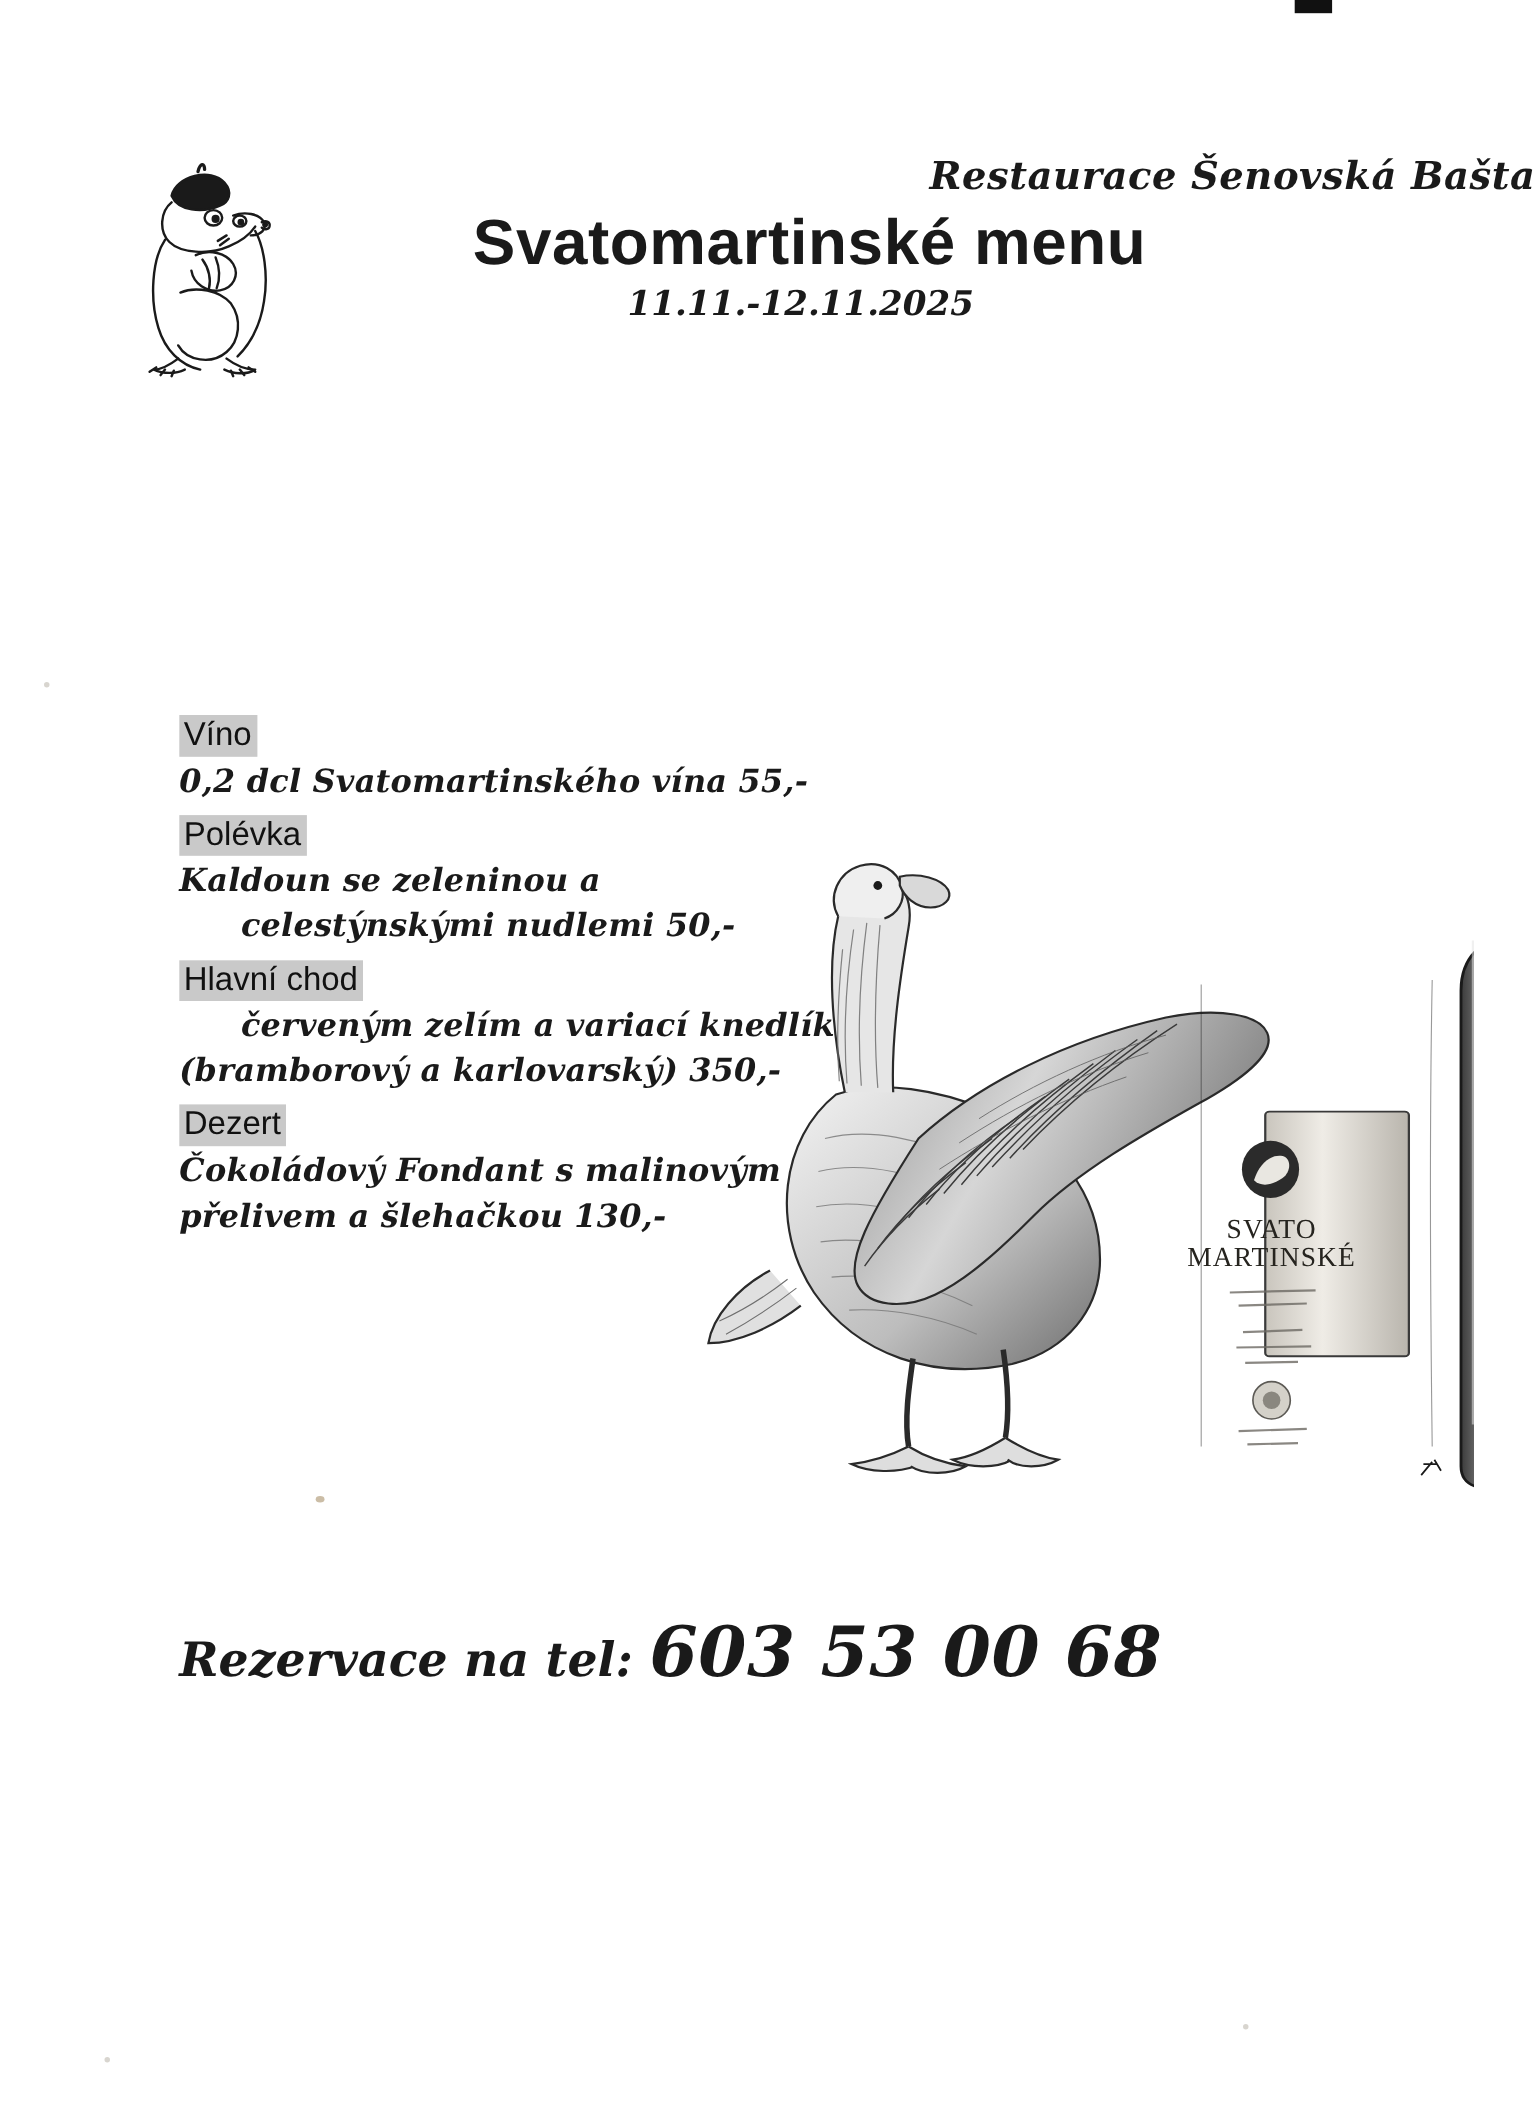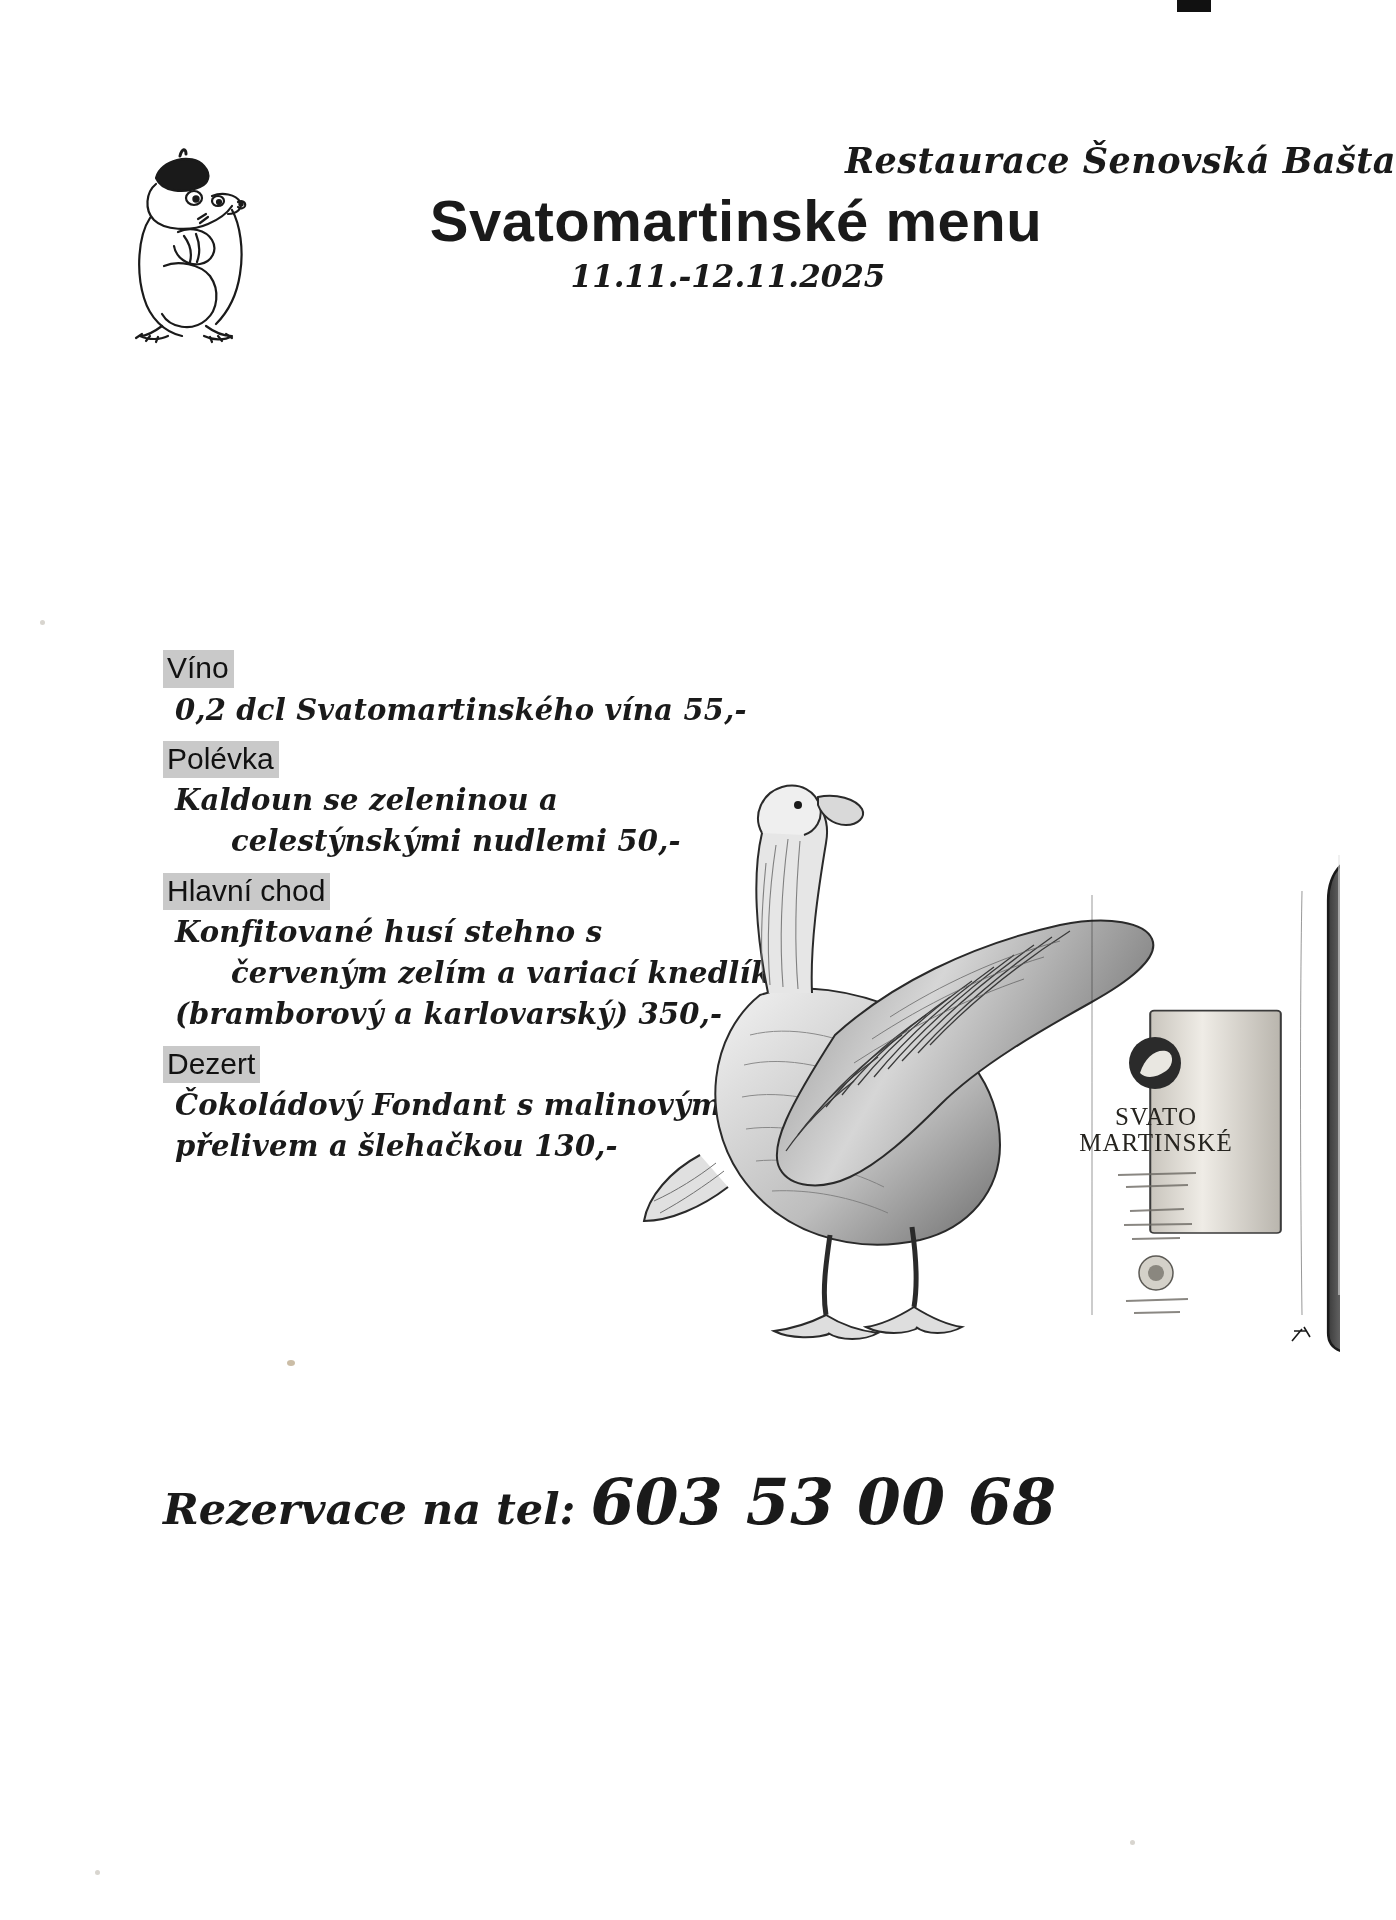--- a/index.html
+++ b/index.html
@@ -87,21 +87,21 @@
     padding: 1px 5px 2px 4px;
     margin: 0 0 2px 0;
     color: #111;
   }
   .item {
     font-family: "DejaVu Serif", serif;
     font-style: italic;
     font-weight: bold;
     font-size: 29px;
     line-height: 1.42;
-    margin: 0 0 10px 12px;
+    margin: 0 0 10px 0;
     letter-spacing: 0.2px;
   }
   .item .cont {
     display: block;
     padding-left: 56px;
   }
   .item .noind {
     display: block;
   }
   .block {
@@ -218,21 +218,20 @@
     <div class="section-heading">Polévka</div>
     <div class="item">
       <span class="noind">Kaldoun se zeleninou a</span>
       <span class="cont">celestýnskými nudlemi 50,-</span>
     </div>
   </div>
 
   <div class="block">
     <div class="section-heading">Hlavní chod</div>
     <div class="item">
-      <span class="noind">Konfitované husí stehno s</span>
       <span class="cont">červeným zelím a variací knedlíků</span>
       <span class="noind">(bramborový a karlovarský) 350,-</span>
     </div>
   </div>
 
   <div class="block">
     <div class="section-heading">Dezert</div>
     <div class="item">
       <span class="noind">Čokoládový Fondant s malinovým</span>
       <span class="noind">přelivem a šlehačkou 130,-</span>

